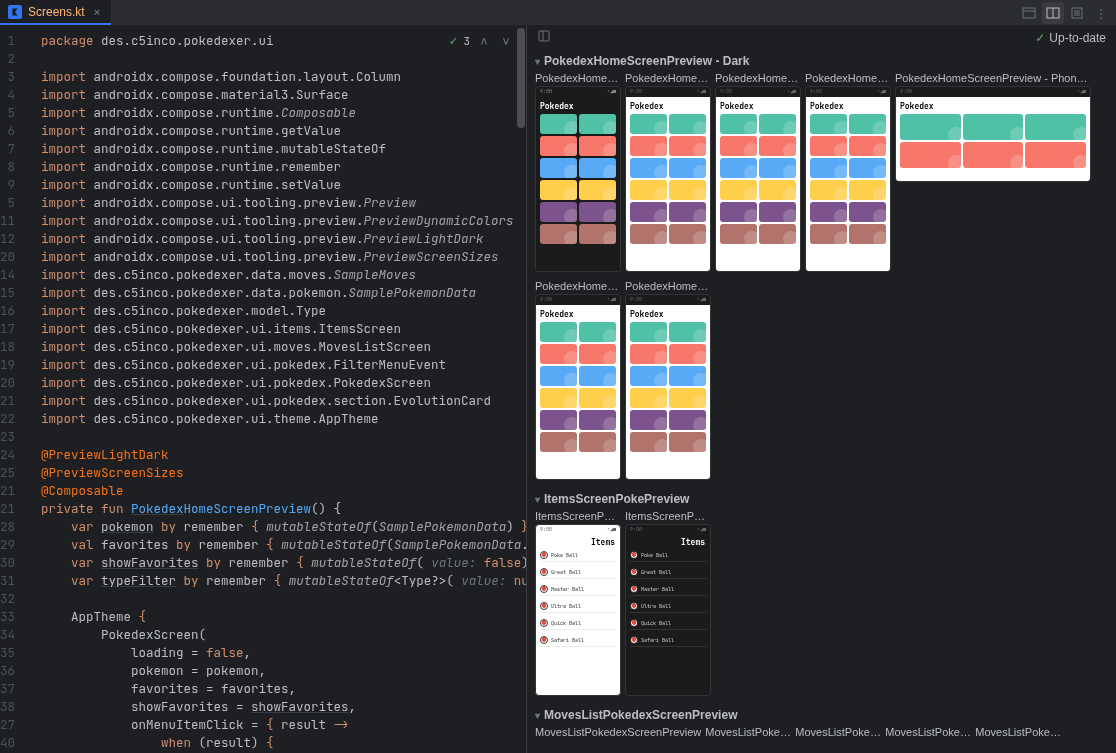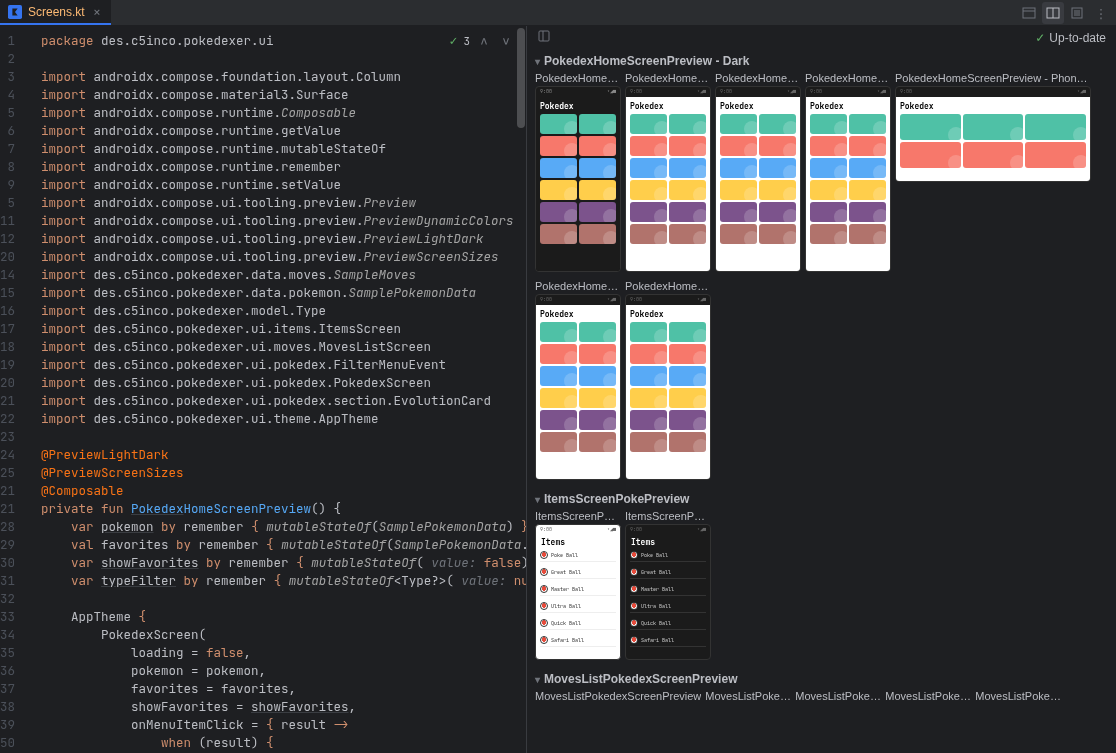--- a/index.html
+++ b/index.html
@@ -53,21 +53,21 @@
 .card-row { display:flex; gap:2px; }
 .card { flex:1; height:20px; border-radius:3px; position:relative; overflow:hidden; }
 .landscape .card { height:26px; }
 .card.teal { background:#4fc1a6; }
 .card.red { background:#f7786b; }
 .card.blue { background:#58aaf6; }
 .card.yellow { background:#ffce4b; }
 .card.purple { background:#7c538c; }
 .card.brown { background:#b1736c; }
 .card::after { content:''; position:absolute; right:-3px; bottom:-3px; width:16px; height:16px; border-radius:50%; background:rgba(255,255,255,0.18); }
-.item-phone { width:86px; height:136px; background:#fff; border-radius:4px; border:1px solid #333; overflow:hidden; }
+.item-phone { width:86px; height:172px; background:#fff; border-radius:4px; border:1px solid #333; overflow:hidden;text-align:right; }
 .item-phone.dark { background:#1b1b1b; }
 .item-phone .statusbar { height:10px; display:flex; justify-content:space-between; padding:1px 4px; font-size:5px; color:#666; }
 .items-title { font-size:8px; font-weight:bold; padding:2px 5px; color:#000; }
 .item-phone.dark .items-title { color:#fff; }
 .item-list { padding:0 4px; display:flex; flex-direction:column; gap:4px; }
 .item-row { display:flex; align-items:center; gap:3px; border-bottom:1px solid #eee; padding:2px 0; }
 .item-phone.dark .item-row { border-bottom-color:#333; }
 .item-ball { width:8px; height:8px; border-radius:50%; background:radial-gradient(circle at 50% 40%, #e74c3c 0%, #e74c3c 49%, #fff 50%, #fff 100%); border:0.5px solid #333; }
 .item-txt { font-size:5px; color:#333; }
 .item-phone.dark .item-txt { color:#ccc; }
@@ -150,22 +150,22 @@
           <div>29</div>
           <div>30</div>
           <div>31</div>
           <div>32</div>
           <div>33</div>
           <div>34</div>
           <div>35</div>
           <div>36</div>
           <div>37</div>
           <div>38</div>
-          <div>39</div>
-          <div>50</div>
+          <div>27</div>
+          <div>40</div>
         </div>
       <div class="code" id="code"><div><span class="kw">package</span><span> des.c5inco.pokedexer.ui</span></div><div>&nbsp;</div><div><span class="kw">import</span><span> androidx.compose.foundation.layout.Column</span></div><div><span class="kw">import</span><span> androidx.compose.material3.Surface</span></div><div><span class="kw">import</span><span> androidx.compose.runtime.</span><span class="type">Composable</span></div><div><span class="kw">import</span><span> androidx.compose.runtime.getValue</span></div><div><span class="kw">import</span><span> androidx.compose.runtime.mutableStateOf</span></div><div><span class="kw">import</span><span> androidx.compose.runtime.remember</span></div><div><span class="kw">import</span><span> androidx.compose.runtime.setValue</span></div><div><span class="kw">import</span><span> androidx.compose.ui.tooling.preview.</span><span class="type">Preview</span></div><div><span class="kw">import</span><span> androidx.compose.ui.tooling.preview.</span><span class="type">PreviewDynamicColors</span></div><div><span class="kw">import</span><span> androidx.compose.ui.tooling.preview.</span><span class="type">PreviewLightDark</span></div><div><span class="kw">import</span><span> androidx.compose.ui.tooling.preview.</span><span class="type">PreviewScreenSizes</span></div><div><span class="kw">import</span><span> des.c5inco.pokedexer.data.moves.</span><span class="type">SampleMoves</span></div><div><span class="kw">import</span><span> des.c5inco.pokedexer.data.pokemon.</span><span class="type">SamplePokemonData</span></div><div><span class="kw">import</span><span> des.c5inco.pokedexer.model.Type</span></div><div><span class="kw">import</span><span> des.c5inco.pokedexer.ui.items.ItemsScreen</span></div><div><span class="kw">import</span><span> des.c5inco.pokedexer.ui.moves.MovesListScreen</span></div><div><span class="kw">import</span><span> des.c5inco.pokedexer.ui.pokedex.FilterMenuEvent</span></div><div><span class="kw">import</span><span> des.c5inco.pokedexer.ui.pokedex.PokedexScreen</span></div><div><span class="kw">import</span><span> des.c5inco.pokedexer.ui.pokedex.section.EvolutionCard</span></div><div><span class="kw">import</span><span> des.c5inco.pokedexer.ui.theme.AppTheme</span></div><div>&nbsp;</div><div><span class="ann">@PreviewLightDark</span></div><div><span class="ann">@PreviewScreenSizes</span></div><div><span class="ann">@Composable</span></div><div><span class="kw">private fun</span><span> </span><span class="fn u">Pokedex</span><span class="fn">HomeScreenPreview</span><span>() {</span></div><div><span>    </span><span class="kw">var</span><span> </span><span class="u">pokemon</span><span> </span><span class="kw">by</span><span> remember </span><span class="kw">{</span><span> </span><span class="type">mutableStateOf</span><span>(</span><span class="type">SamplePokemonData</span><span>) </span><span class="kw">}</span></div><div><span>    </span><span class="kw">val</span><span> favorites </span><span class="kw">by</span><span> remember </span><span class="kw">{</span><span> </span><span class="type">mutableStateOf</span><span>(</span><span class="type">SamplePokemonData</span><span>.</span></div><div><span>    </span><span class="kw">var</span><span> </span><span class="u">showFavorites</span><span> </span><span class="kw">by</span><span> remember </span><span class="kw">{</span><span> </span><span class="type">mutableStateOf</span><span>( </span><span class="param">value:</span><span> </span><span class="kw">false</span><span>) </span></div><div><span>    </span><span class="kw">var</span><span> </span><span class="u">typeFilter</span><span> </span><span class="kw">by</span><span> remember </span><span class="kw">{</span><span> </span><span class="type">mutableStateOf</span><span>&lt;Type?&gt;( </span><span class="param">value:</span><span> </span><span class="kw">null</span></div><div>&nbsp;</div><div><span>    AppTheme </span><span class="kw">{</span></div><div><span>        PokedexScreen(</span></div><div><span>            loading = </span><span class="kw">false</span><span>,</span></div><div><span>            pokemon = pokemon,</span></div><div><span>            favorites = favorites,</span></div><div><span>            showFavorites = </span><span class="u">showFavorites</span><span>,</span></div><div><span>            onMenuItemClick = </span><span class="kw">{</span><span> result </span><span class="kw">-&gt;</span></div><div><span>                </span><span class="kw">when</span><span> (result) </span><span class="kw">{</span></div></div>
     </div>
     <div class="scrollbar-track">
       <div class="scrollbar-thumb"></div>
     </div>
   </div>
 
   <div class="preview-pane">
     <div class="preview-header">

